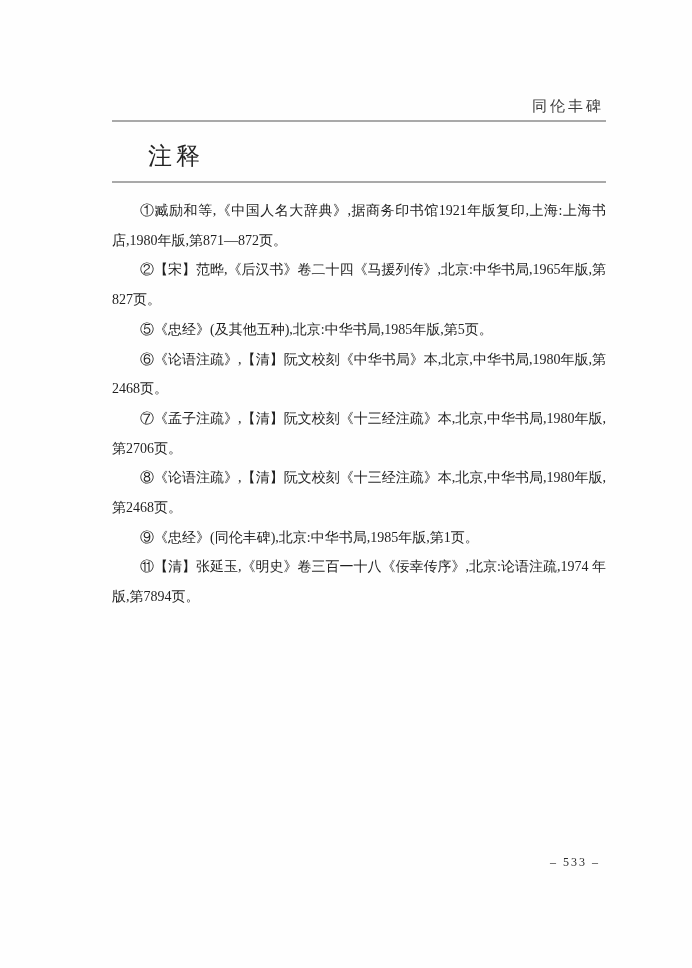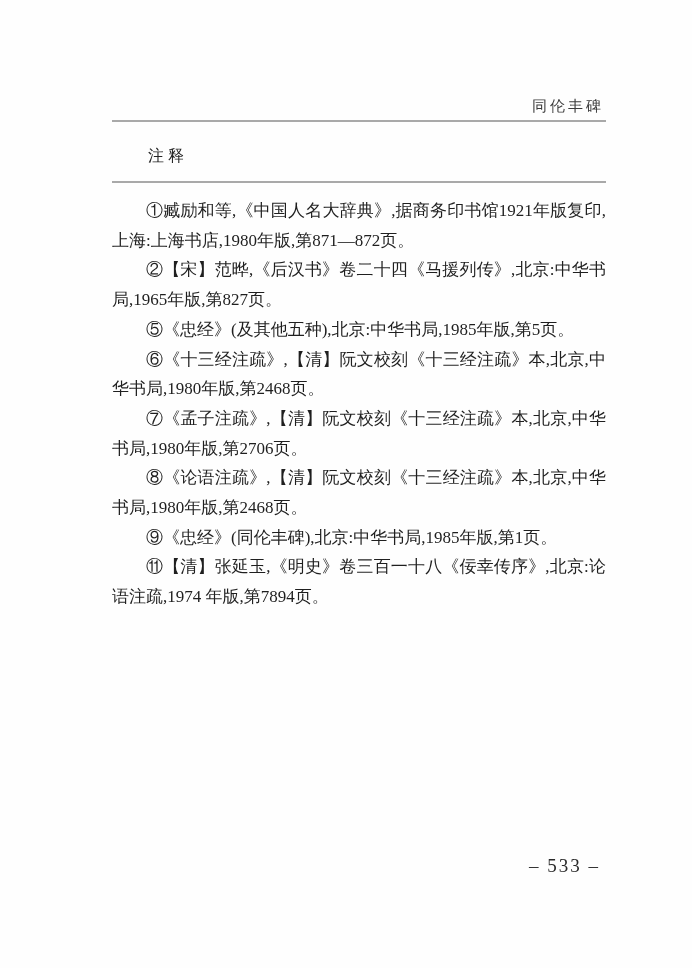--- a/index.html
+++ b/index.html
@@ -33,44 +33,44 @@
   .rule {
     border: none;
     border-top: 2px solid #a9a9a9;
     margin: 0;
   }
   .rule-header { margin-top: 5px; }
   .section-title {
     margin: 0;
     margin-top: 22px;
     margin-left: 36px;
-    font-size: 16px;
+    font-size: 24px;
     font-weight: normal;
     letter-spacing: 4px;
     color: #242424;
     line-height: 24px;
   }
   .rule-section { margin-top: 13px; }
   .notes {
     margin-top: 13px;
-    font-size: 17px;
+    font-size: 14px;
     line-height: 29.7px;
     text-align: justify;
     text-justify: inter-character;
   }
   .notes p {
     margin: 0;
     padding: 0;
     text-indent: 2em;
   }
   .page-number {
     position: absolute;
     top: 855px;
     right: 92px;
-    font-size: 19px;
+    font-size: 12px;
     color: #2a2a2a;
     letter-spacing: 2px;
   }
 </style>
 </head>
 <body>
 
 <div class="content">
 
   <div class="running-header">同伦丰碑</div>
@@ -78,21 +78,21 @@
   <hr class="rule rule-header">
 
   <h2 class="section-title">注释</h2>
 
   <hr class="rule rule-section">
 
   <div class="notes">
     <p>①臧励和等,《中国人名大辞典》,据商务印书馆1921年版复印,上海:上海书店,1980年版,第871—872页。</p>
     <p>②【宋】范晔,《后汉书》卷二十四《马援列传》,北京:中华书局,1965年版,第827页。</p>
     <p>⑤《忠经》(及其他五种),北京:中华书局,1985年版,第5页。</p>
-    <p>⑥《十三经注疏》,【清】阮文校刻《十三经注疏》本,北京,中华书局,1980年版,第2468页。</p>
+    <p>⑥《论语注疏》,【清】阮文校刻《中华书局》本,北京,中华书局,1980年版,第2468页。</p>
     <p>⑦《孟子注疏》,【清】阮文校刻《十三经注疏》本,北京,中华书局,1980年版,第2706页。</p>
     <p>⑧《论语注疏》,【清】阮文校刻《十三经注疏》本,北京,中华书局,1980年版,第2468页。</p>
     <p>⑨《忠经》(同伦丰碑),北京:中华书局,1985年版,第1页。</p>
     <p>⑪【清】张延玉,《明史》卷三百一十八《佞幸传序》,北京:论语注疏,1974 年版,第7894页。</p>
   </div>
 
 </div>
 
 <div class="page-number">– 533 –</div>
 

